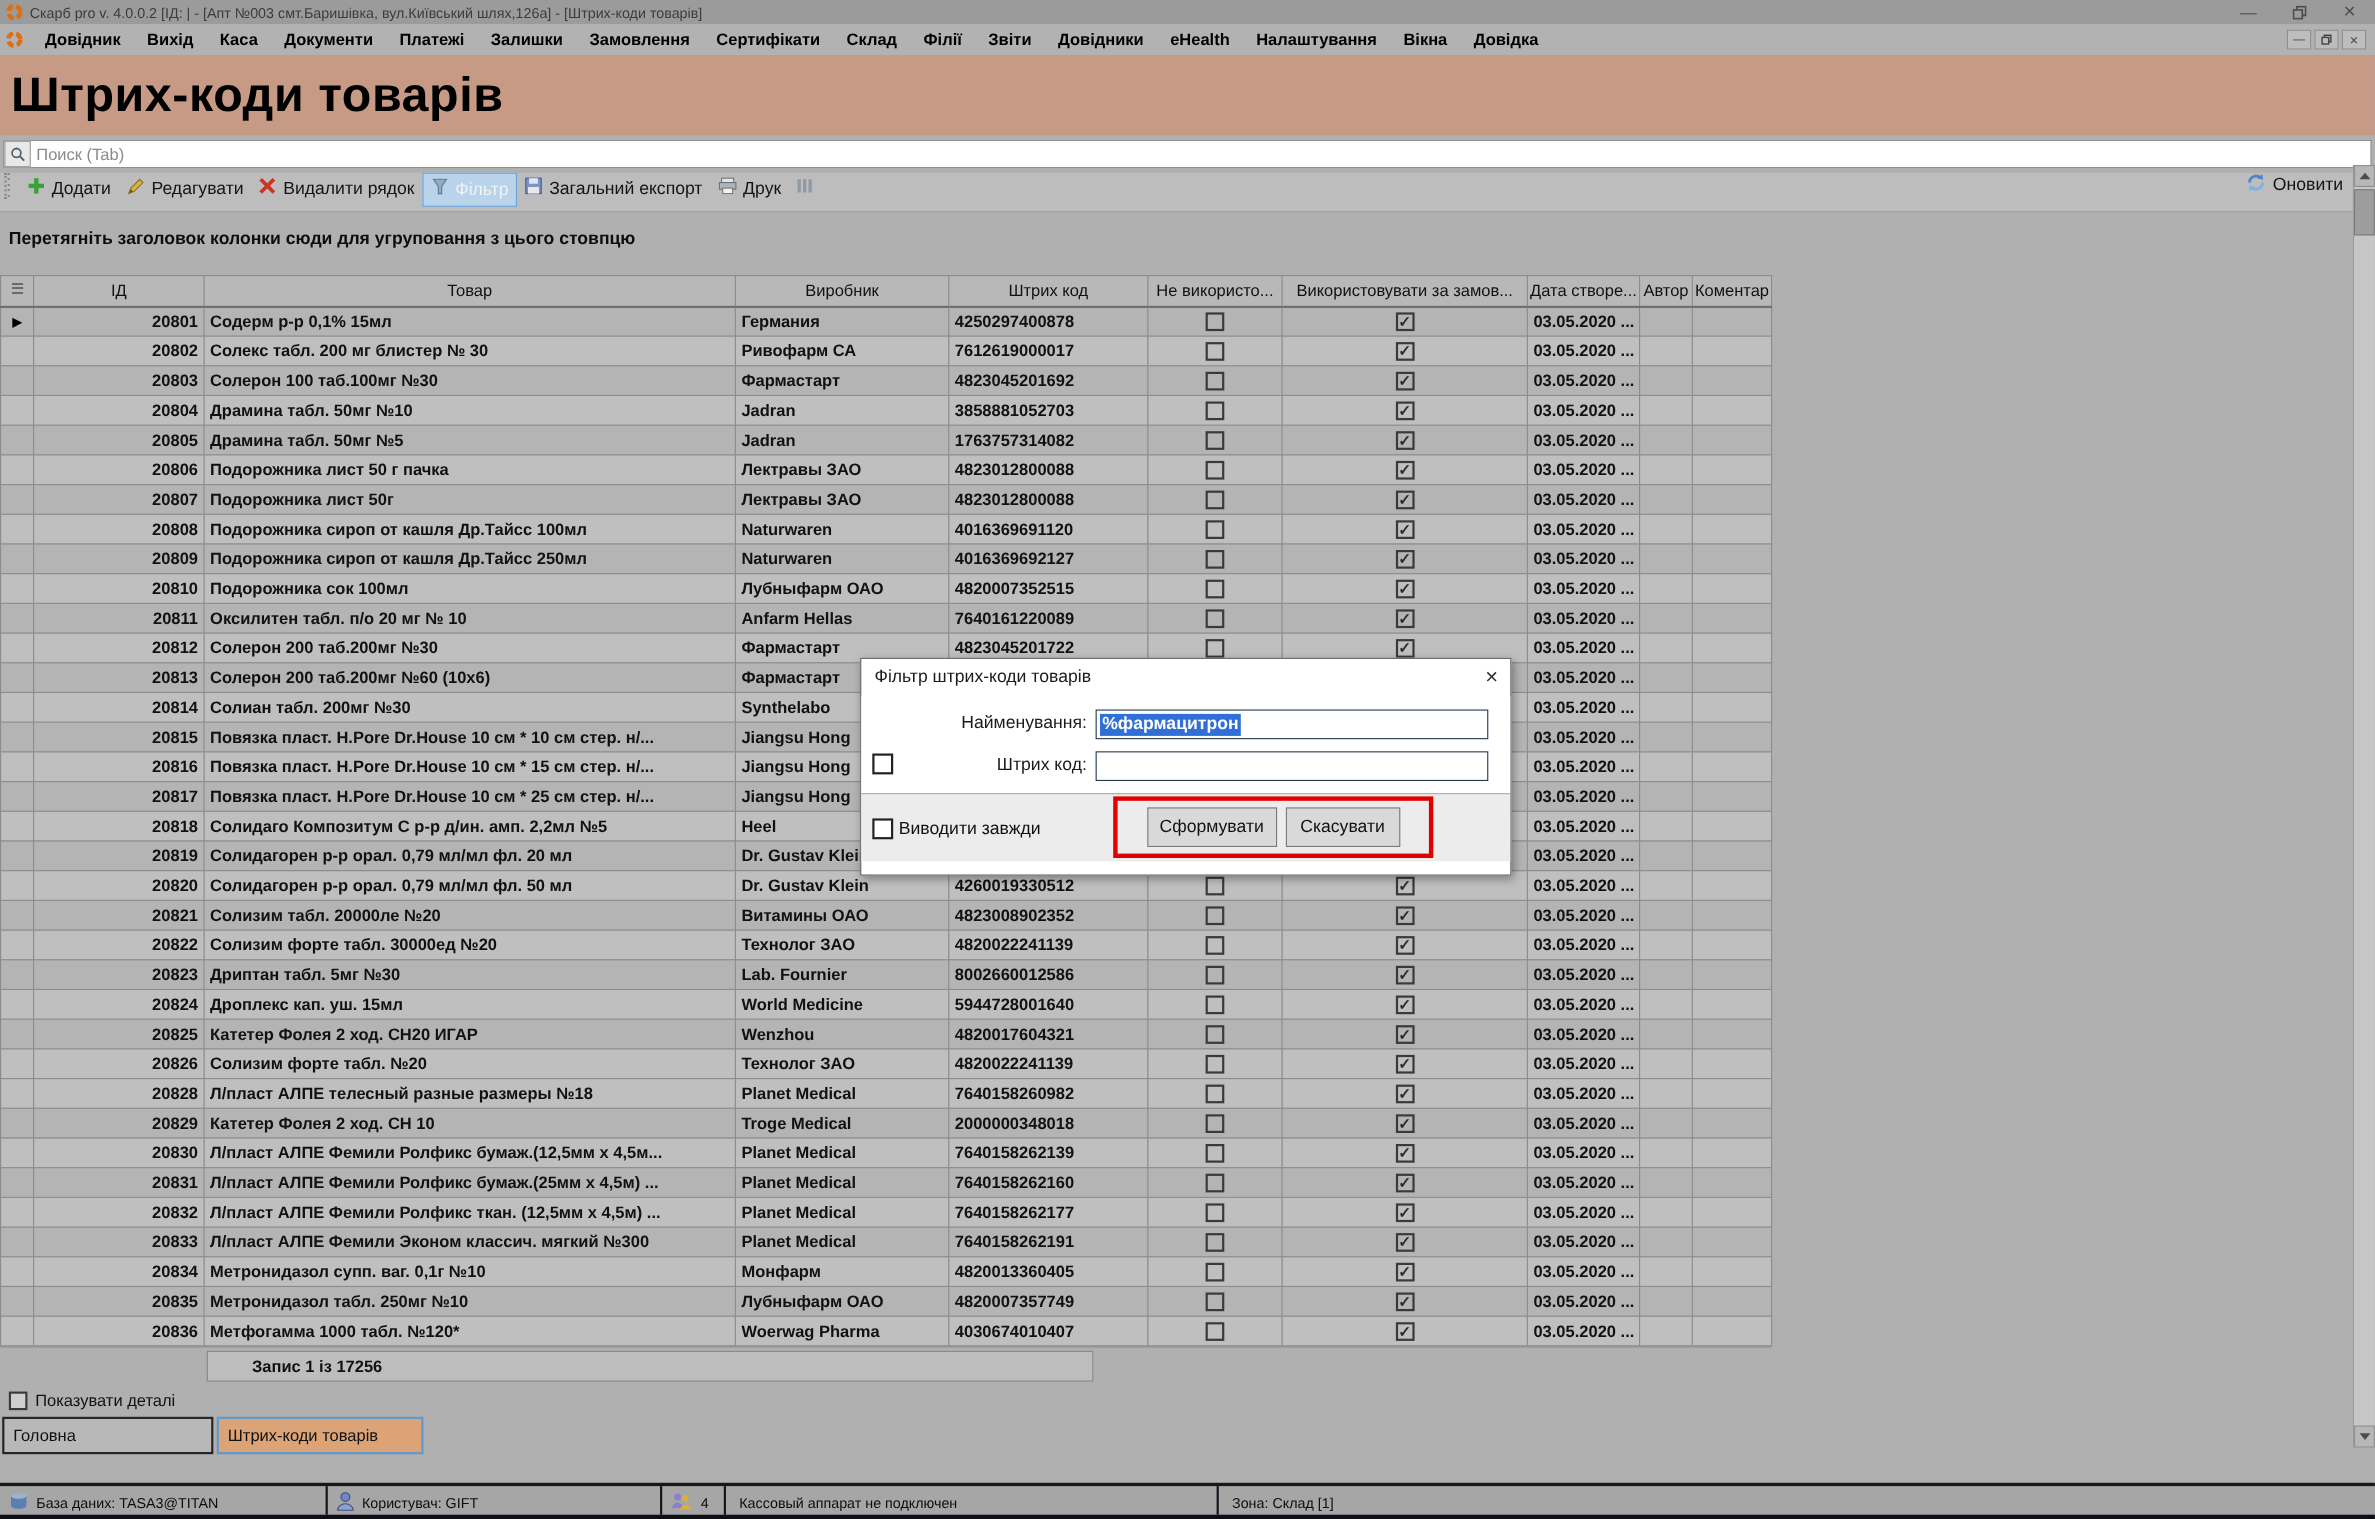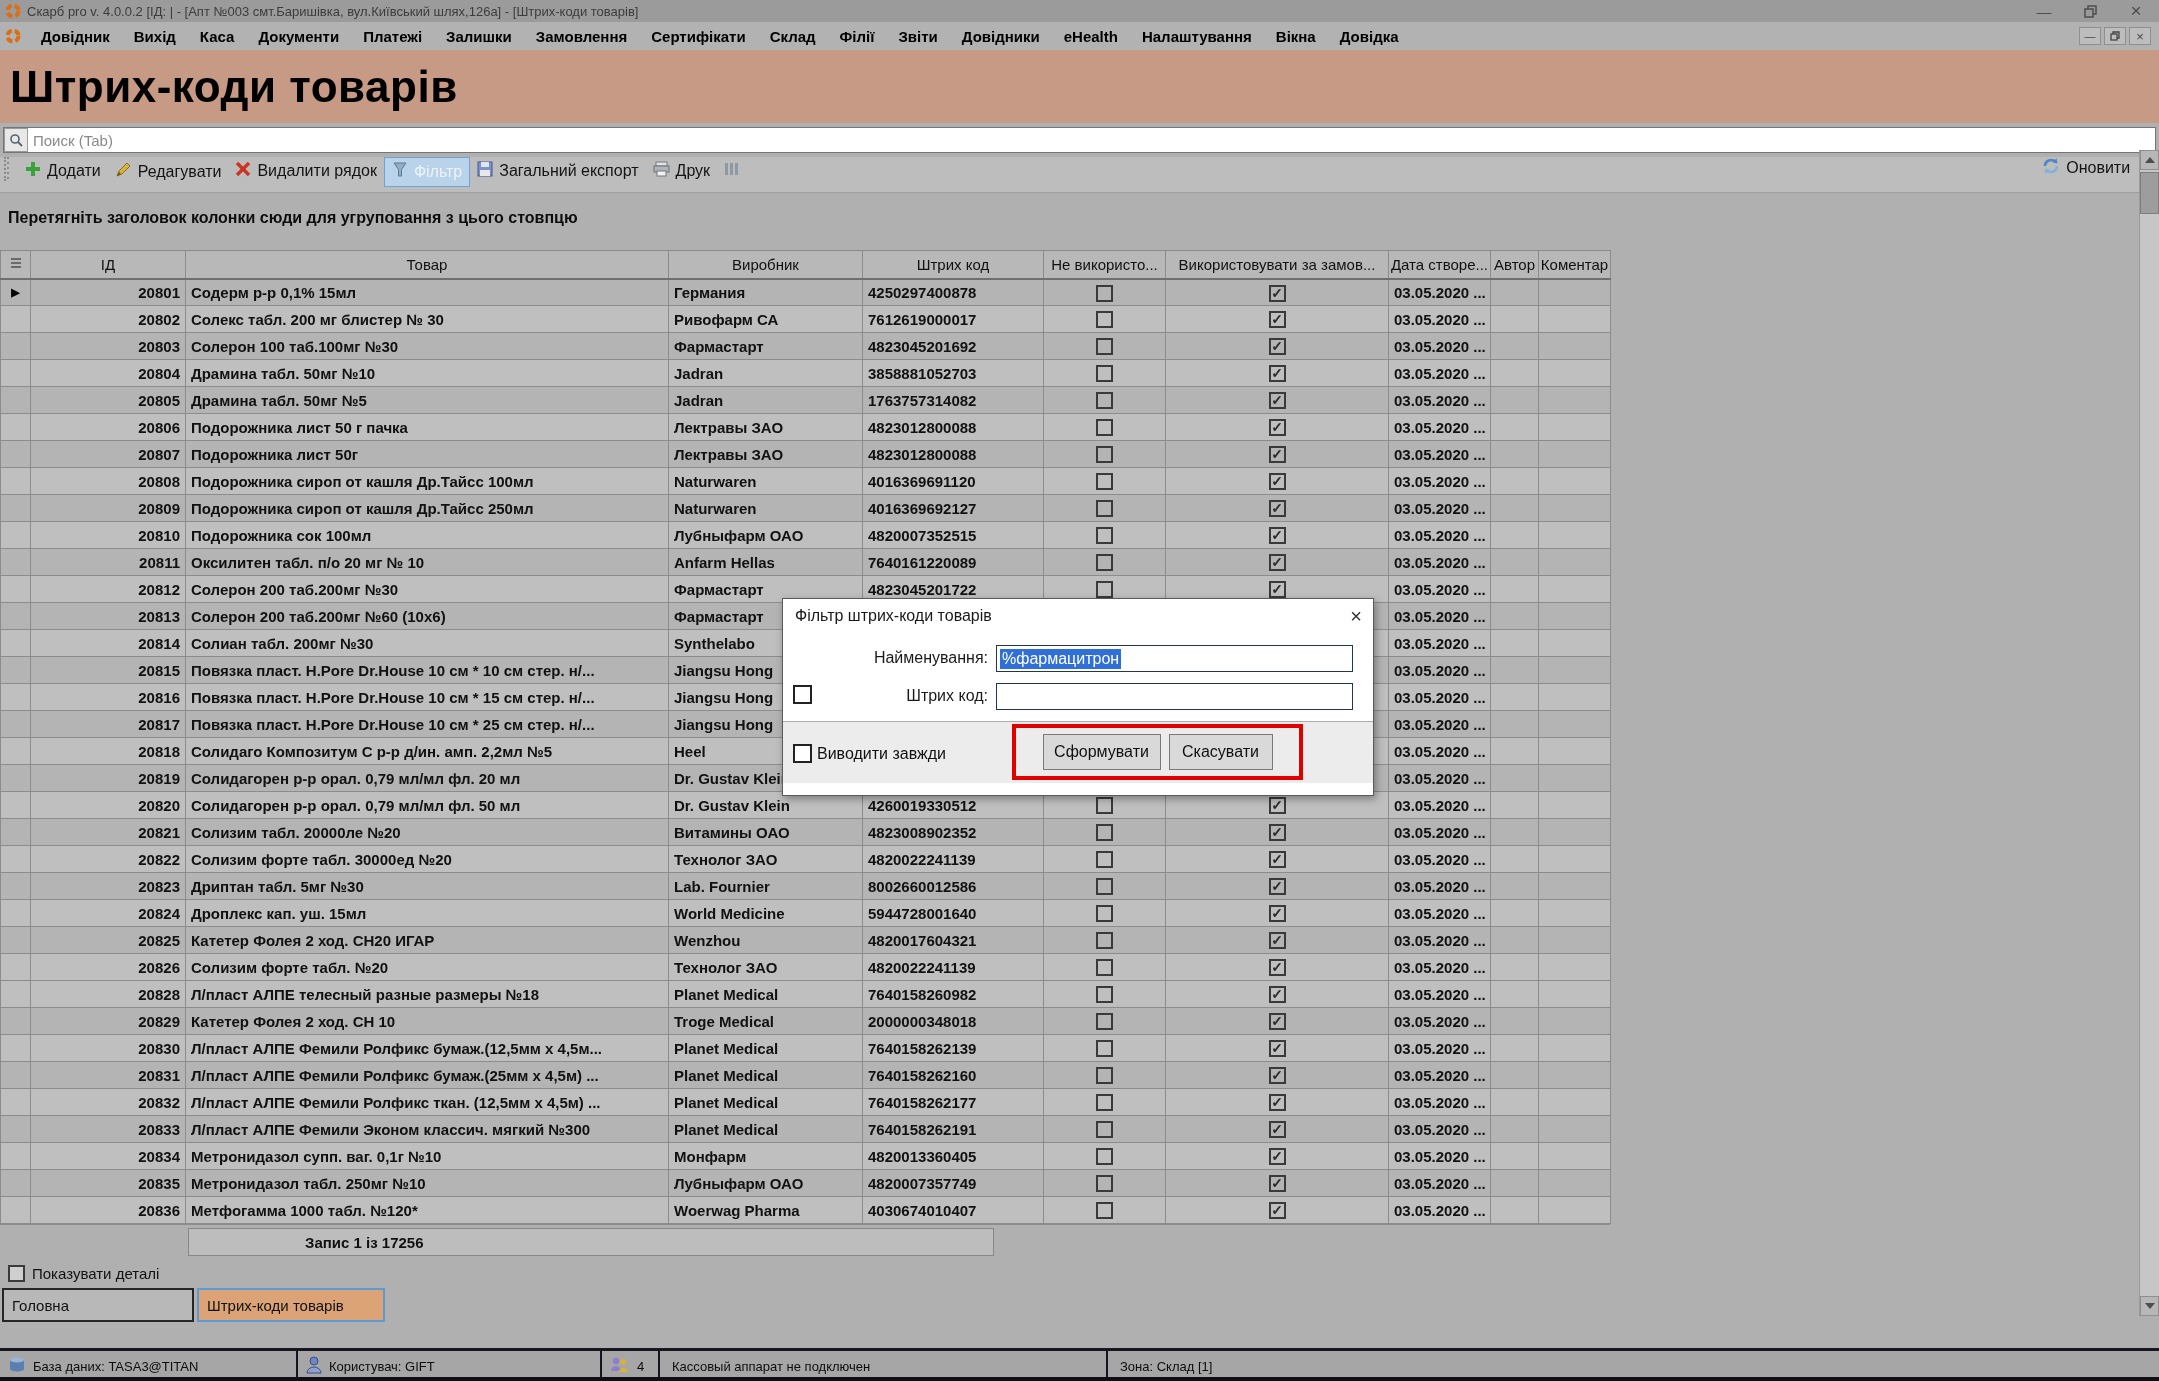--- a/index.html
+++ b/index.html
@@ -42,21 +42,21 @@
   table.grid td { height:27px; border:1px solid #8c8c8c; font-weight:bold; overflow:hidden; white-space:nowrap; padding:0 5px; }
   tr.row-a td { background:#b4b4b4; }
   tr.row-b td { background:#bfbfbf; }
   .c-ind { text-align:center; font-size:11px; color:#000; padding:0 !important; }
   .c-id { text-align:right; }
   .c-chk { text-align:center; }
   .cb { display:inline-block; width:17px; height:17px; border:2px solid #3a3a3a; line-height:13px; font-size:14px; color:#2b2b2b; background:transparent; vertical-align:middle; }
   .grip-icon { display:inline-block; width:10px; height:12px; background-image:repeating-linear-gradient(#6a6a6a 0 2px, transparent 2px 4px); }
   
   .grid-footer { width:1610px; height:34px; position:relative; border-top:1px solid #8c8c8c; background:#b0b0b0; }
-  .footer-box { position:absolute; left:188px; top:3px; width:806px; height:28px; border:1px solid #878787; background:#bdbdbd; display:flex; align-items:center; padding-left:116px; font-weight:bold; font-size:15px; }
+  .footer-box { position:absolute; left:188px; top:3px; width:806px; height:28px; border:1px solid #878787; background:#bdbdbd; display:flex; align-items:center; padding-left:40px; font-weight:bold; font-size:15px; }
   
   .details-row { height:30px; display:flex; align-items:center; gap:7px; padding-left:8px; font-size:15px; }
   .small-cb { width:17px; height:17px; border:2px solid #3a3a3a; background:#cfcfcf; }
   .tabs-row { height:34px; display:flex; gap:3px; padding-left:2px; align-items:stretch; }
   .tab { width:192px; border:2px solid #262626; background:#b8b8b8; display:flex; align-items:center; padding-left:8px; font-size:15px; }
   .tab.active { background:#dca476; border:2px solid #5b9bd5; width:188px; }
   
   .statusbar { position:absolute; left:0; right:0; bottom:0; height:33px; background:#a6a6a6; border-top:3px solid #16161e; }
   .statusbar::after { content:""; position:absolute; left:0; right:0; bottom:0; height:4px; background:#0e0e16; }
   .sb-item { position:absolute; top:4px; height:22px; display:flex; align-items:center; gap:7px; font-size:13px; color:#0d0d0d; }
@@ -67,21 +67,21 @@
   .vs-up { top:0; } .vs-down { bottom:0; }
   .tri-up { width:0; height:0; border-left:5px solid transparent; border-right:5px solid transparent; border-bottom:6px solid #4d4d4d; }
   .tri-down { width:0; height:0; border-left:5px solid transparent; border-right:5px solid transparent; border-top:6px solid #4d4d4d; }
   .vs-thumb { position:absolute; left:0; top:22px; width:19px; height:42px; background:#9d9d9d; border:1px solid #7d7d7d; }
   
   .dialog { position:absolute; left:782px; top:598px; width:592px; height:198px; background:#fff; border:1px solid #5a5a5a; z-index:20; box-shadow:2px 3px 8px rgba(0,0,0,0.35); font-size:16px; }
   .dlg-title { height:34px; display:flex; align-items:center; padding-left:12px; color:#1a1a1a; }
   .dlg-close { margin-left:auto; width:34px; height:34px; display:flex; align-items:center; justify-content:center; font-size:20px; color:#333; }
   .dlg-fields { height:88px; position:relative; background:#fff; }
   .dlg-label { position:absolute; width:205px; text-align:right; color:#1a1a1a; }
-  .dlg-input { position:absolute; left:213px; width:357px; height:27px; border:1px solid #23364f; background:#fff; display:flex; align-items:center; padding-left:3px; }
+  .dlg-input { position:absolute; left:213px; width:357px; height:27px; border:1px solid #23364f; background:#fff; display:flex; align-items:center; padding-left:3px;font-weight:bold; }
   .sel { background:#2f6fd6; color:#fff; padding:1px 2px; }
   .dlg-cb { position:absolute; width:19px; height:19px; border:2px solid #222; background:#fff; }
   .dlg-bottom { height:62px; background:#ececec; border-top:1px solid #ababab; position:relative; }
   .red-rect { position:absolute; left:229px; top:2px; width:291px; height:56px; border:4px solid #df0000; display:flex; align-items:center; justify-content:center; gap:8px; }
   .dlg-btn { height:36px; background:#d9d9d9; border:1px solid #7a7a7a; display:flex; align-items:center; justify-content:center; font-size:16px; color:#111; }
   .btn-submit { width:118px; } .btn-cancel { width:104px; }
 </style>
 </head>
 <body>
 

